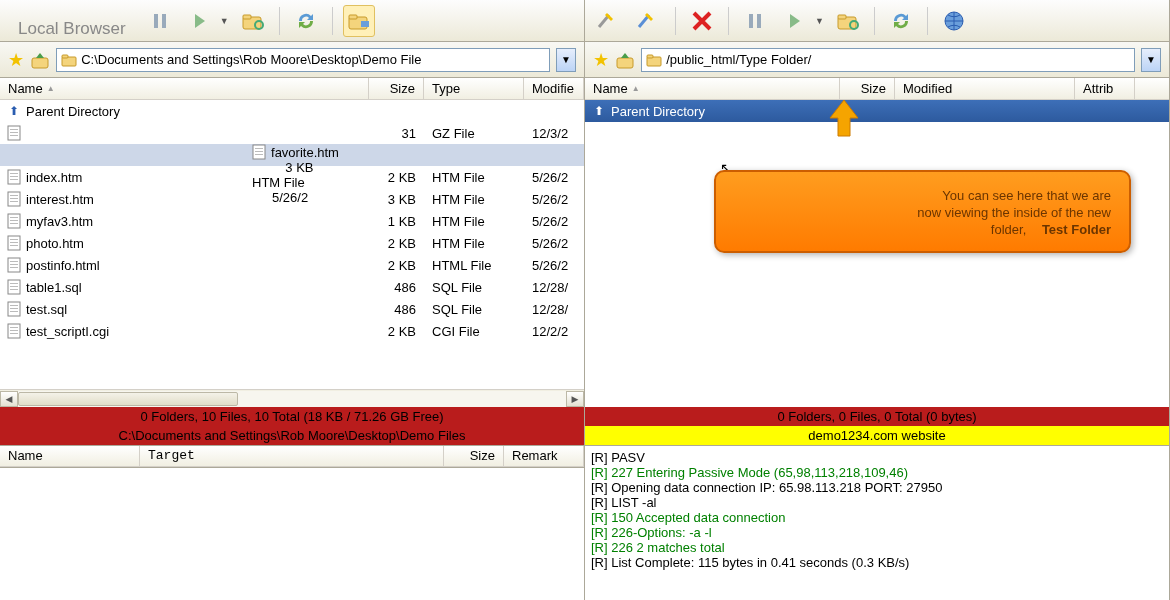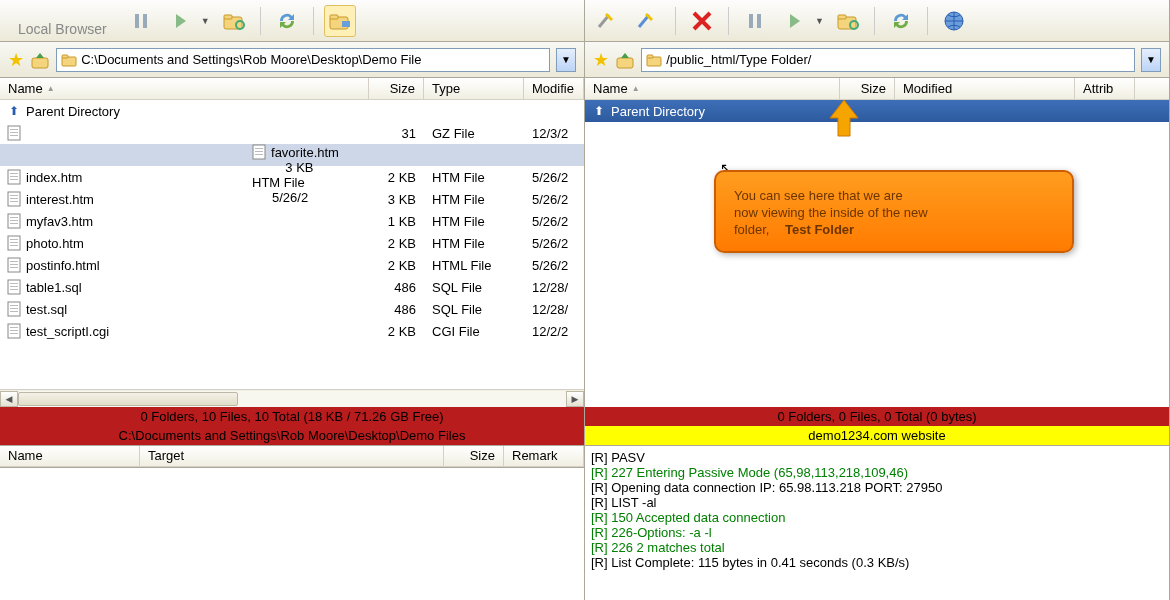--- a/index.html
+++ b/index.html
@@ -1,20 +1,20 @@
 <!DOCTYPE html>
 <html><head>
 <meta charset="utf-8">
 <style>
 * { margin: 0; padding: 0; box-sizing: border-box; font-family: Tahoma, Arial, sans-serif; font-size: 13px; }
 body { background: #ece9d8; width: 1170px; height: 600px; overflow: hidden; }
 .app { display: flex; width: 100%; height: 100%; }
 .pane { flex: 1; display: flex; flex-direction: column; border-right: 1px solid #aca899; }
 .toolbar { height: 42px; background: linear-gradient(#fdfdfd,#ece9d8); display: flex; align-items: center; padding: 0 8px; gap: 8px; border-bottom: 1px solid #aca899; }
-.tb-label { color: #888; font-size: 14px; padding: 0 10px; margin-top: 16px; }
+.tb-label { color: #888; font-size: 17px; padding: 0 10px; margin-top: 16px; }
 .tb-btn { width: 32px; height: 32px; display:inline-flex; align-items:center; justify-content:center; border-radius:3px; }
 .tb-btn.active { background:#fff0b8; border:1px solid #e0c060; }
 .tb-sep { width:1px; height:28px; background:#ccc; margin: 0 2px;}
 .tb-drop { font-size:9px; color:#555; margin-left:-4px;}
 .addrbar { height: 36px; background:linear-gradient(#f8f8f4,#ece9d8); display:flex; align-items:center; padding:0 8px; gap:6px; border-bottom:1px solid #aca899; }
 .star { color:#f2c200; font-size:18px;}
 .folder-up { font-size:16px;}
 .addr-input { flex:1; height:24px; border:1px solid #7f9db9; background:#fff; padding:0 4px; display:flex; align-items:center; gap:4px; overflow:hidden; white-space:nowrap;}
 .addr-drop { width:20px; height:24px; border:1px solid #7f9db9; background:linear-gradient(#e6eefc,#bcd4f6); display:flex; align-items:center; justify-content:center; font-size:10px;}
 .header-row { height:22px; background:linear-gradient(#fff,#f1efe2); border-bottom:1px solid #d4d0c8; display:flex; }
@@ -37,29 +37,29 @@
 .scrollbar-h { height:18px; background:#f1efe2; border-top:1px solid #d4d0c8; display:flex; align-items:center;}
 .sb-btn { width:18px; height:16px; background:linear-gradient(#fff,#e4e1d2); border:1px solid #bcb8a6; display:flex; align-items:center; justify-content:center; font-size:9px; color:#555;}
 .sb-track { flex:1; height:16px; background:#f7f6ef; position:relative;}
 .sb-thumb { position:absolute; left:0; width:220px; height:14px; top:1px; background:linear-gradient(#f4f2e8,#e1ddc9); border:1px solid #bcb8a6; border-radius:2px;}
 .status-zone { background:#b91c1c; }
 .status-line { text-align:center; padding:2px 0; font-size:13px;}
 .status-line.yellow { background:#ffff00;}
 .queue-header { height:22px; background:linear-gradient(#fff,#f1efe2); border-top:1px solid #aca899; border-bottom:1px solid #d4d0c8; display:flex;}
 .qcol { border-right:1px solid #d4d0c8; padding:2px 8px;}
 .qcol.name { width:140px;}
-.qcol.target { flex:1;}
+.qcol.target { flex:1;font-family:Liberation Mono, monospace;}
 .qcol.size { width:60px; text-align:right;}
 .qcol.remark { width:80px;}
 .log-area { flex:1; background:#fff; padding:4px 6px; font-size:13px; overflow:hidden; border-top:1px solid #aca899;}
 .log-line { white-space:nowrap;}
 .log-green { color:#008000;}
 .log-black { color:#000;}
 .bottom-section { display:flex; flex-direction:column; height:155px;}
-.tooltip-box { position:absolute; top:170px; left:714px; width:360px; background:linear-gradient(#ff9d1f,#ff7b00); border:2px solid #cc5e00; border-radius:10px; padding:14px 18px; color:#6b3500; text-align:left; font-size:15px; box-shadow:2px 2px 6px rgba(0,0,0,0.3);}
+.tooltip-box { position:absolute; top:170px; left:714px; width:417px; background:linear-gradient(#ff9d1f,#ff7b00); border:2px solid #cc5e00; border-radius:10px; padding:14px 18px; color:#6b3500; text-align:right; font-size:15px; box-shadow:2px 2px 6px rgba(0,0,0,0.3);}
 .tooltip-box b { font-weight:bold;margin-left:12px;}
 .up-arrow { position:absolute; top:100px; left:828px; font-size:32px; color:#f5a400;}
 .cursor-arrow { position:absolute; top:160px; left:720px; font-size:14px; color:#000;}
 svg { display:block;}
 </style>
 </head>
 <body>
 
 <div class="app">
 

